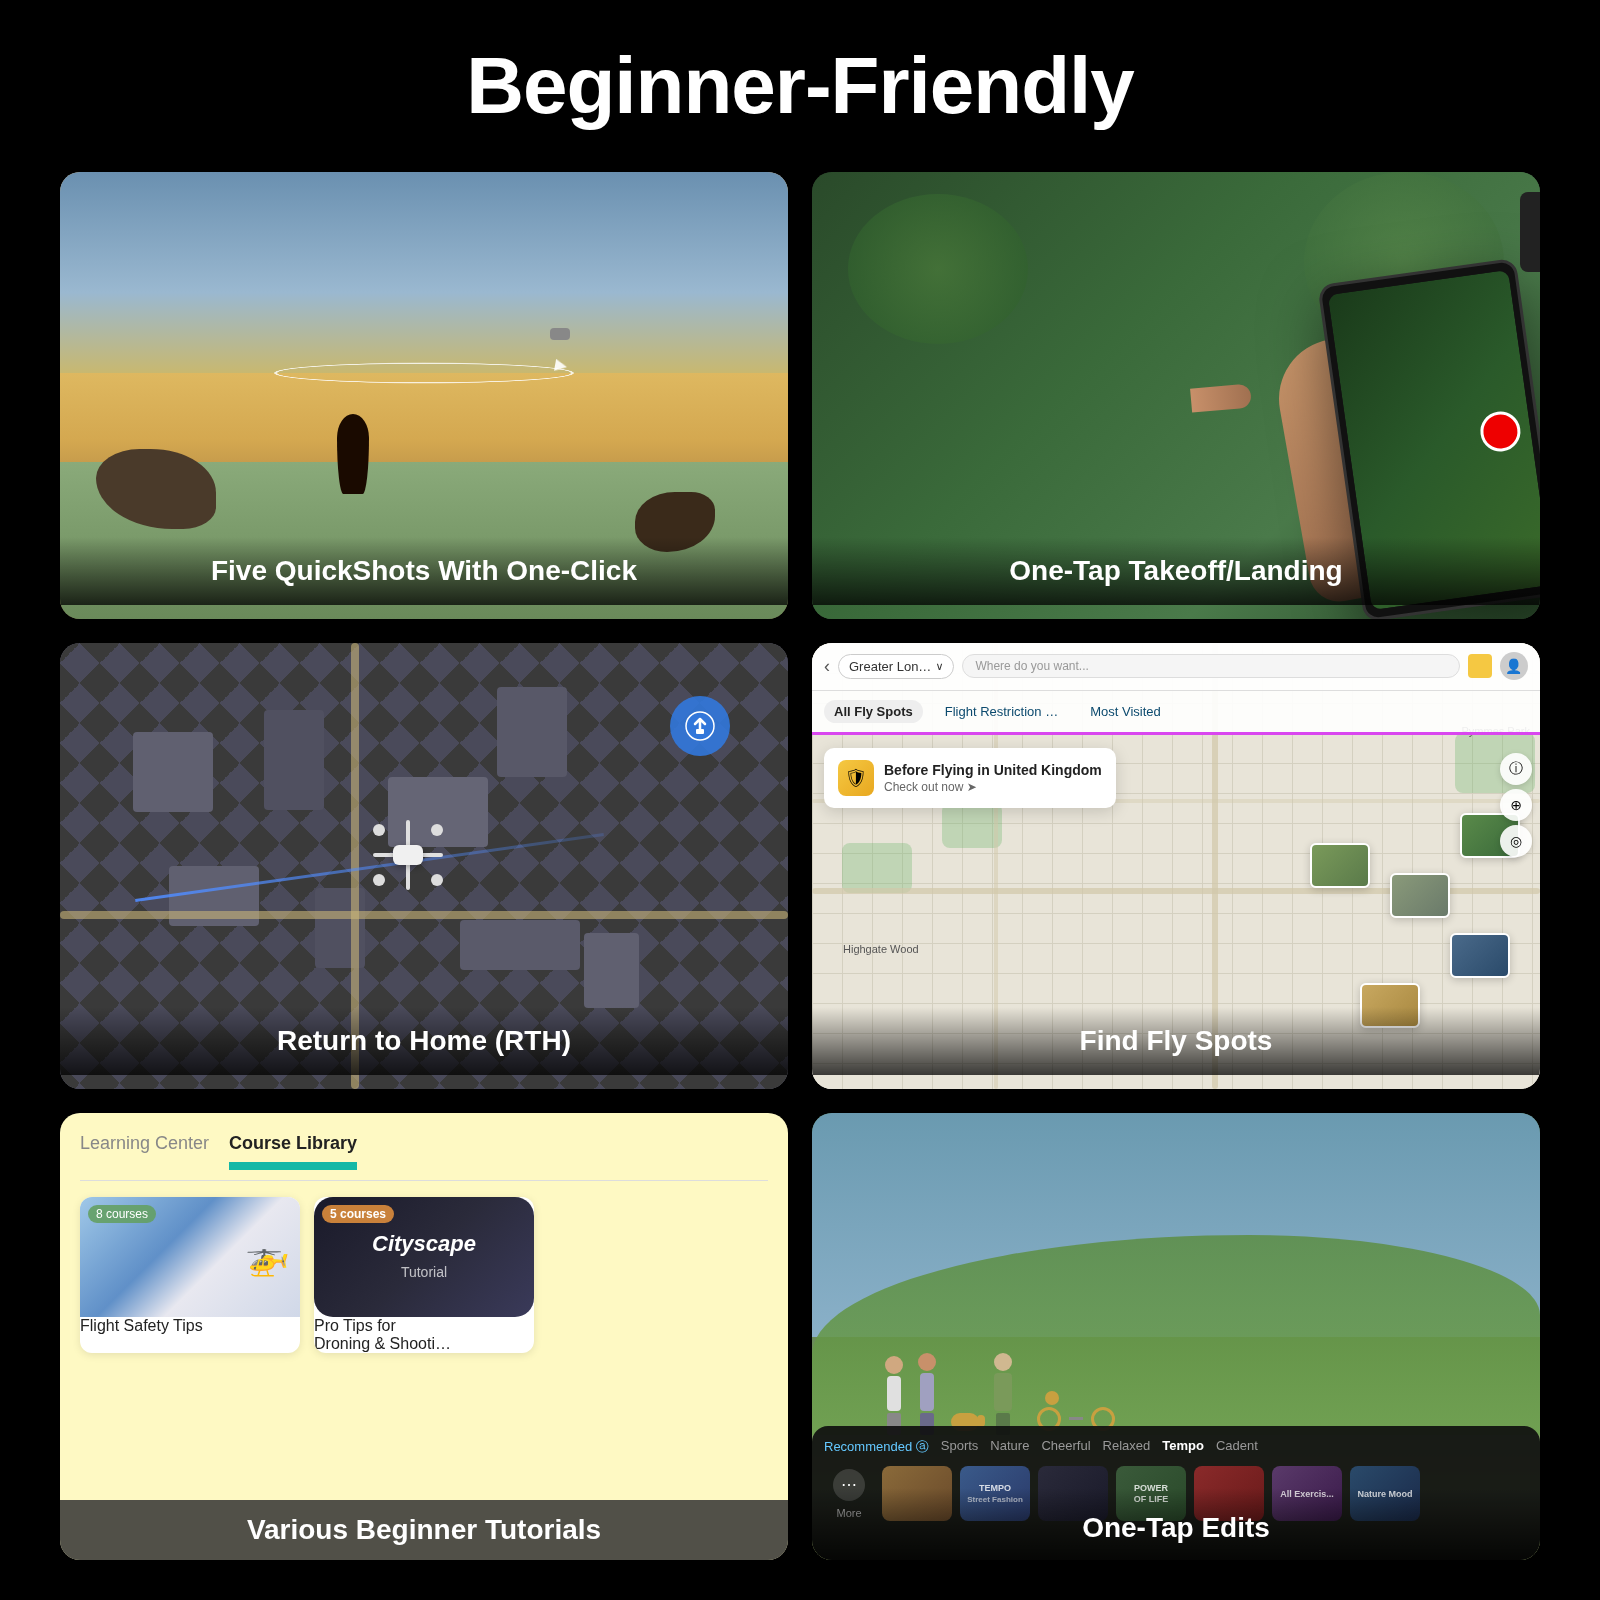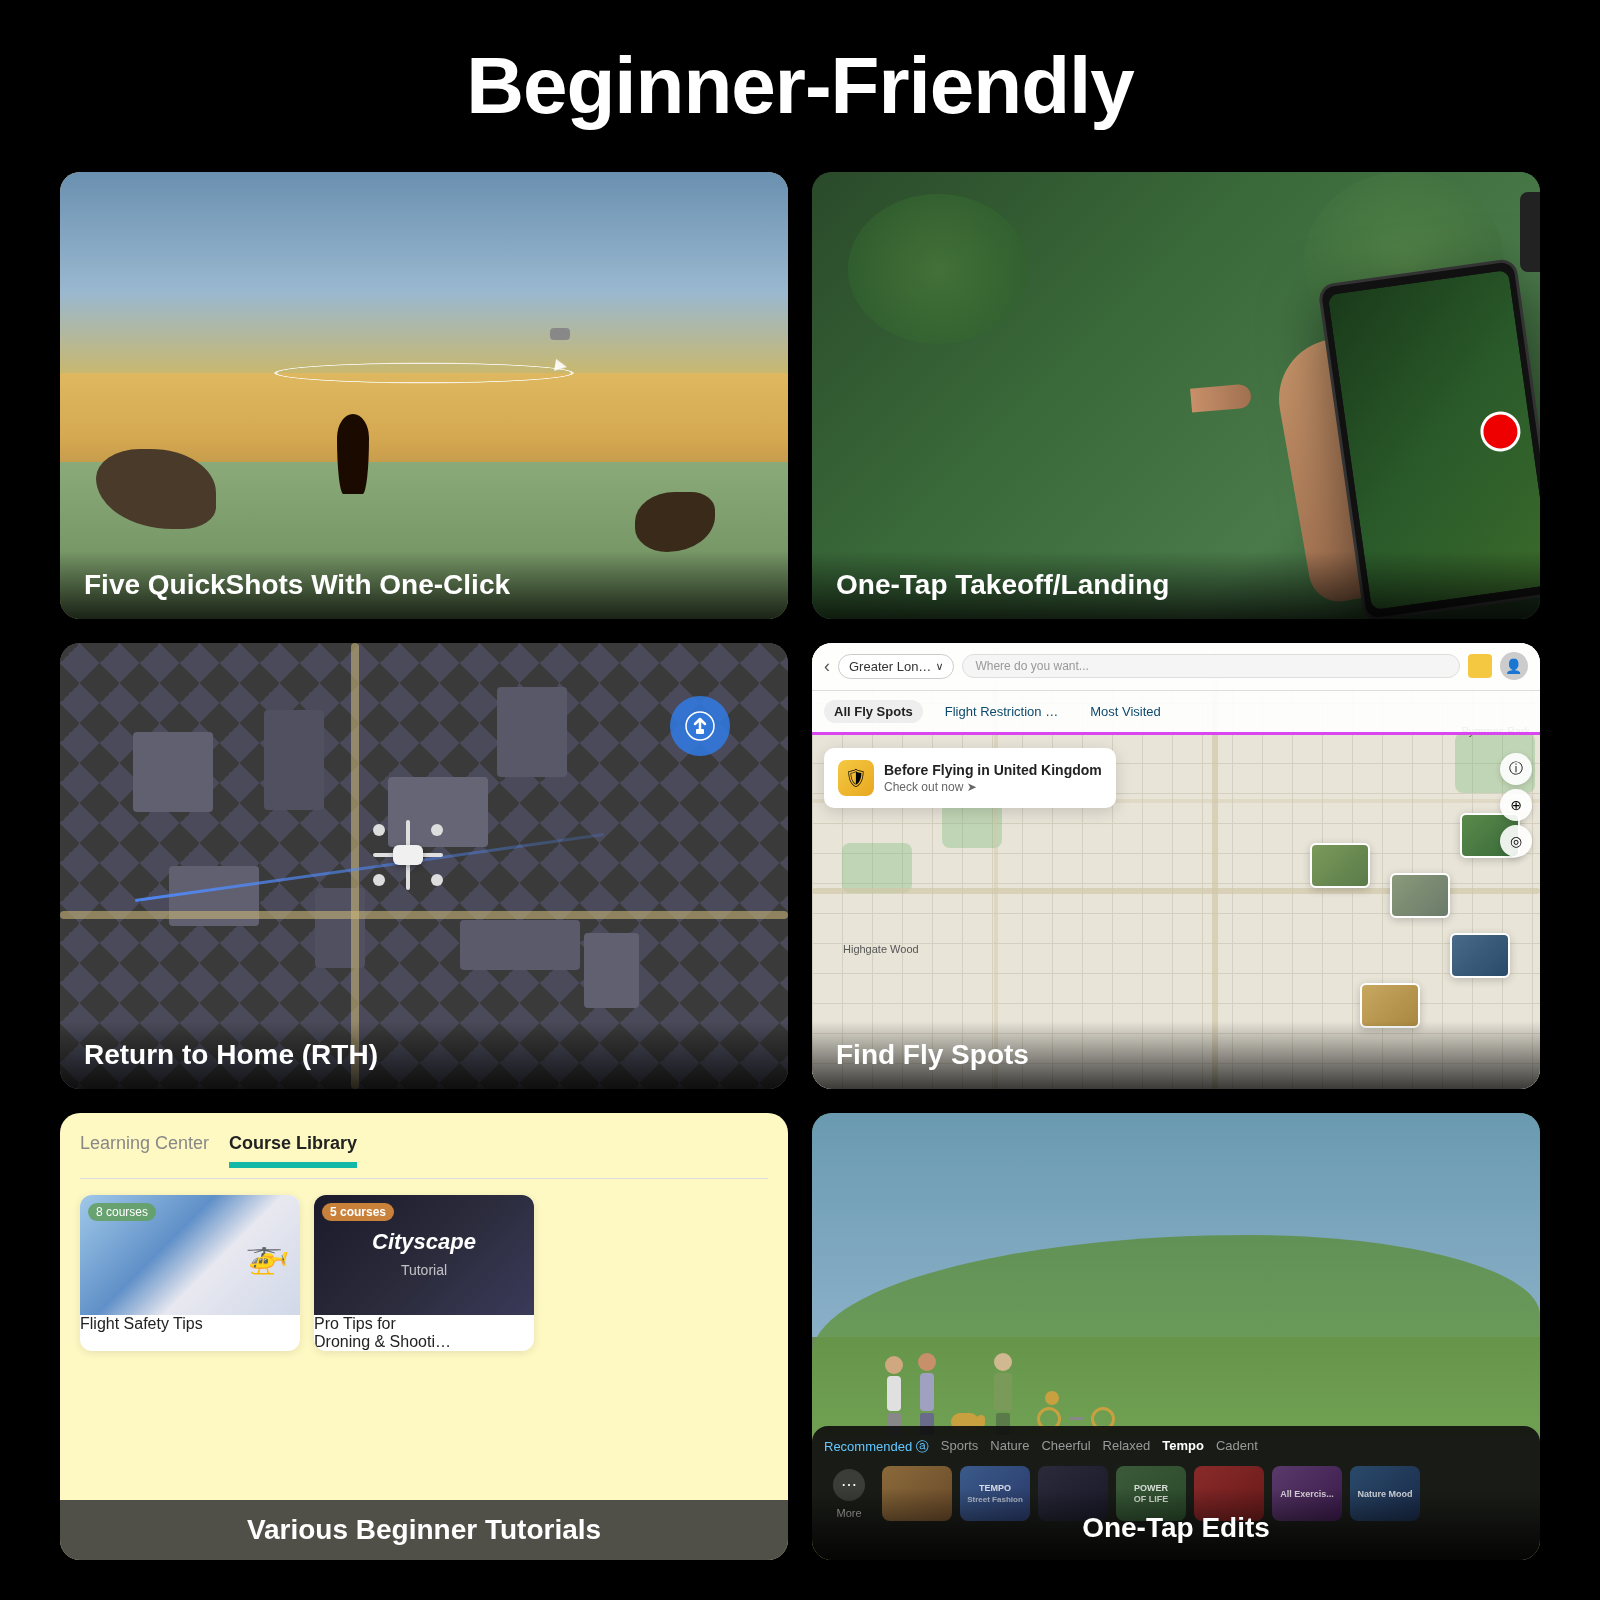--- a/index.html
+++ b/index.html
@@ -34,29 +34,29 @@
       flex: 1;
     }
     .card {
       border-radius: 20px;
       overflow: hidden;
       position: relative;
       background: #1a1a1a;
     }
     .card-label {
       position: absolute;
-      bottom: 0;
+      bottom: 14px;
       left: 0;
       right: 0;
       padding: 18px 24px;
       background: linear-gradient(transparent, rgba(0,0,0,0.75));
       color: #fff;
       font-size: 28px;
       font-weight: 600;
-      text-align: left;
+      text-align: center;
     }
     .card-1-inner {
       width: 100%;
       height: 100%;
       position: relative;
       overflow: hidden;
     }
     .drone-scene {
       width: 100%;
       height: 100%;
@@ -360,21 +360,21 @@
       padding-bottom: 10px;
     }
     .tut-tab {
       font-size: 18px;
       color: #888;
       padding-bottom: 8px;
     }
     .tut-tab.active {
       color: #222;
       font-weight: 600;
-      border-bottom: 6px solid #14b8a6;
+      border-bottom: 8px solid #14b8a6;
     }
     .courses-grid {
       display: grid;
       grid-template-columns: repeat(3, 1fr);
       gap: 14px;
     }
     .course-card {
       background: #fff;
       border-radius: 12px;
       overflow: hidden;
@@ -413,20 +413,21 @@
       padding: 10px;
     }
     .c2-thumb {
       background: linear-gradient(135deg, #1a1a2a 0%, #2a2a3a 50%, #3a3a5a 100%);
       display: flex;
       align-items: center;
       justify-content: center;
       font-size: 20px;
       color: #fff;
       font-weight: 700;
+      border-radius: 19px;
     }
     .c3-thumb {
       background: linear-gradient(135deg, #1a1a1a 0%, #2a2a2a 100%);
       display: flex;
       align-items: center;
       justify-content: center;
       font-size: 40px;
     }
     .edits-scene {
       width: 100%;

